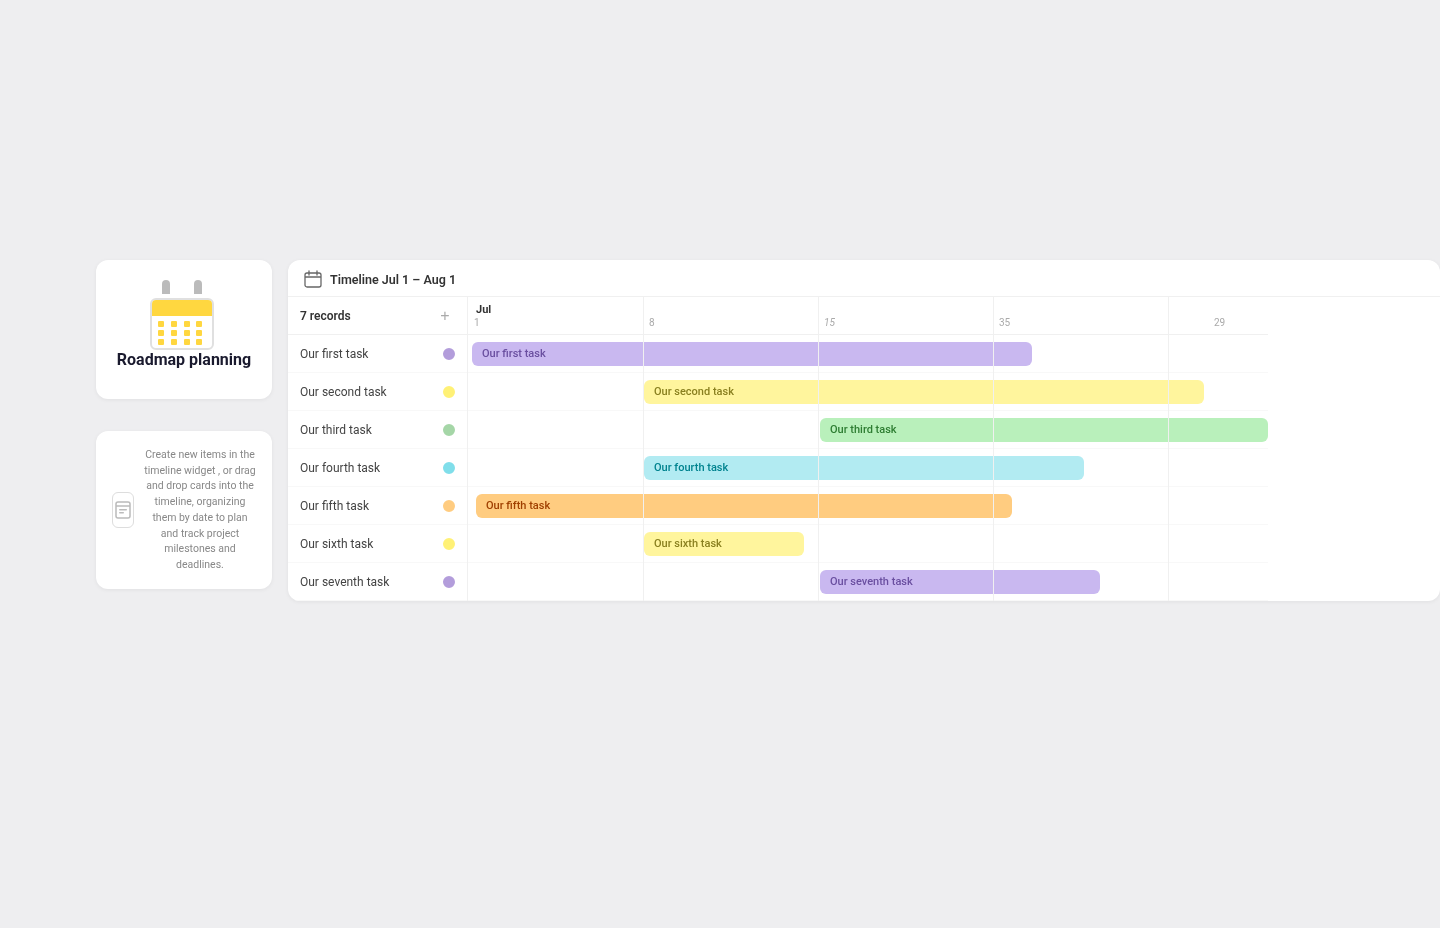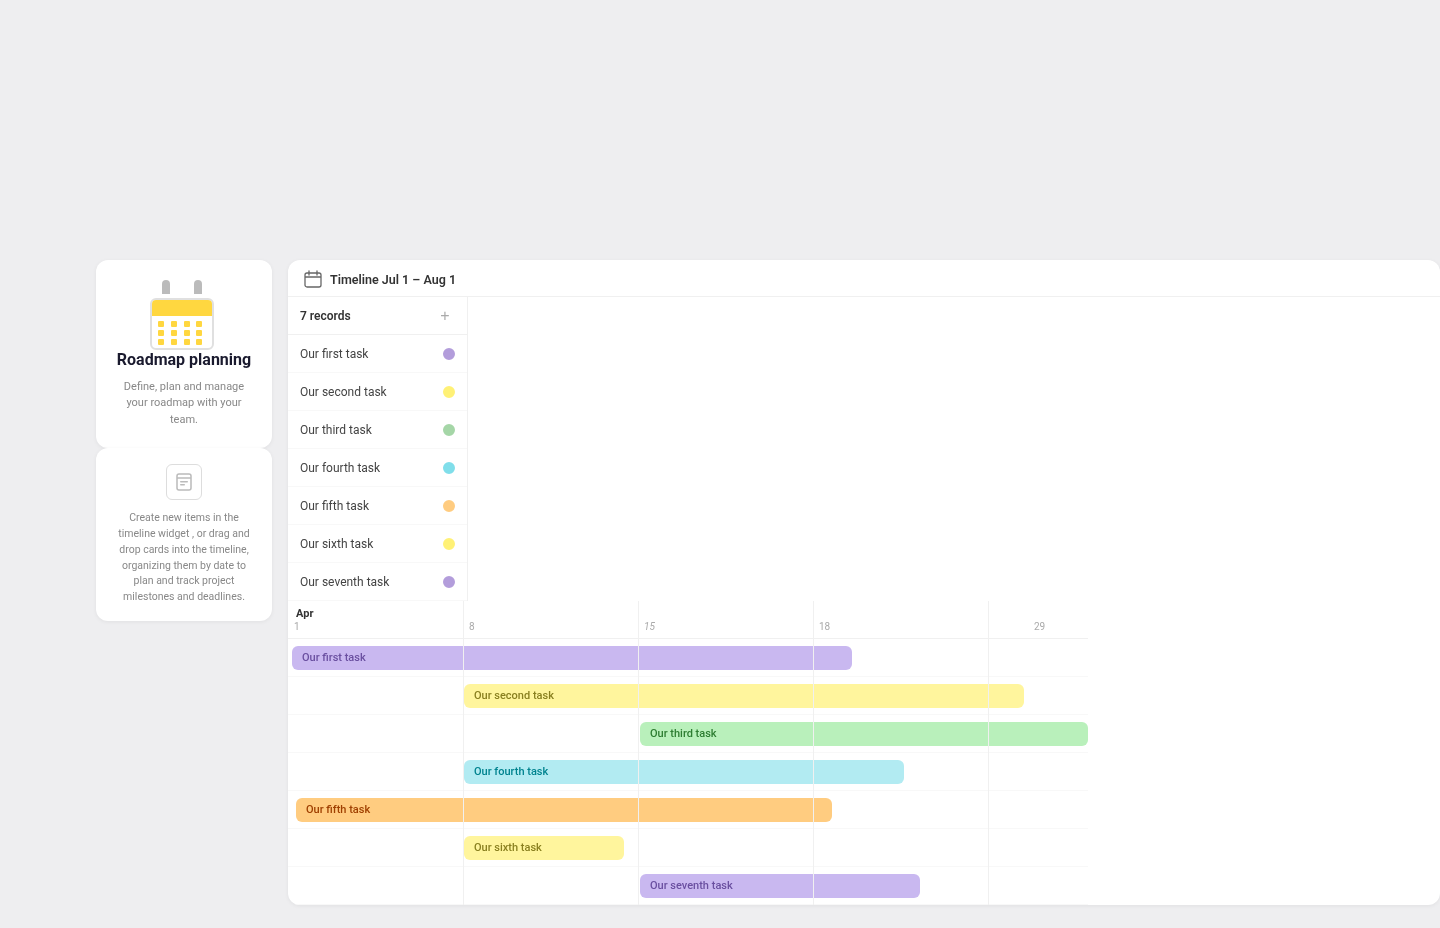--- a/index.html
+++ b/index.html
@@ -17,21 +17,21 @@
       flex-direction: row;
       align-items: flex-start;
       gap: 16px;
       padding: 200px 0 0 96px;
       width: 1440px;
     }
     
     .sidebar {
       display: flex;
       flex-direction: column;
-      gap: 0;
+      gap: 20px;
       width: 176px;
       flex-shrink: 0;
     }
     .card {
       background: #fff;
       border-radius: 12px;
       padding: 20px 16px;
       box-shadow: 0 1px 4px rgba(0,0,0,0.06);
     }
     .card-hero {
@@ -47,24 +47,25 @@
       margin-bottom: 8px;
       line-height: 1.3;
     }
     .card-desc {
       font-size: 11px;
       color: #888;
       line-height: 1.5;
     }
     .card-info {
       display: flex;
-      flex-direction: column;
+      flex-direction: row;
       align-items: center;
       gap: 10px;
       padding: 16px;
+      margin-top: 12px;
     }
     .card-info-icon {
       width: 36px;
       height: 36px;
       border: 1.5px solid #ddd;
       border-radius: 6px;
       display: flex;
       align-items: center;
       justify-content: center;
     }
@@ -79,21 +80,21 @@
     .timeline-card {
       background: #fff;
       border-radius: 12px;
       box-shadow: 0 1px 4px rgba(0,0,0,0.06);
       flex: 1;
       overflow: hidden;
       min-width: 0;
     }
     .timeline-body {
       display: flex;
-      flex-direction: column;
+      flex-direction: row;
     }
     
     .task-list-panel {
       width: 180px;
       flex-shrink: 0;
       border-right: 1px solid #f0f0f0;
     }
     .task-list-header {
       display: flex;
       align-items: center;
@@ -317,21 +318,20 @@
               <div class="cal-dot"></div>
               <div class="cal-dot"></div>
             <div class="cal-dot"></div>
               <div class="cal-dot"></div>
               <div class="cal-dot"></div>
               <div class="cal-dot"></div>
           </div>
         </div>
       </div>
       <div class="card-title">Roadmap planning</div>
-      <div class="card-desc">Define, plan and manage your roadmap with your team.</div>
     </div>
 
     <div class="card card-info">
       <div class="card-info-icon">
         <svg width="20" height="20" viewBox="0 0 20 20" fill="none">
           <rect x="3" y="2" width="14" height="16" rx="2" stroke="#bbb" stroke-width="1.5" fill="none"></rect>
           <line x1="3" y1="6" x2="17" y2="6" stroke="#bbb" stroke-width="1.5"></line>
           <rect x="6" y="9" width="8" height="1.5" rx="0.75" fill="#bbb"></rect>
           <rect x="6" y="12" width="5" height="1.5" rx="0.75" fill="#bbb"></rect>
         </svg>
@@ -390,25 +390,25 @@
               <span class="task-name">Our seventh task</span>
               <div class="task-dot" style="background: rgb(179, 157, 219); border: 2px solid rgb(179, 157, 219);"></div>
             </div>
           </div>
       </div>
 
       <div class="gantt-area">
         <div class="gantt-grid" id="gantt-grid">
 
           <div class="cal-header-row" id="cal-header-row">
-          <span class="cal-month-label">Apr</span>
+          <span class="cal-month-label">Jul</span>
               <span class="cal-day-marker" style="left: 6px;">1</span>
               <span class="cal-day-marker" style="left: 181px;">8</span>
               <span class="cal-day-marker" style="left: 356px; font-style: italic;">15</span>
-              <span class="cal-day-marker" style="left: 531px;">18</span>
+              <span class="cal-day-marker" style="left: 531px;">35</span>
               <span class="cal-day-marker" style="left: 746px;">29</span>
             </div>
 
           <div id="gantt-rows-container">
               <div class="gantt-row">
                 <div class="gantt-bar" style="left: 4px; width: 560px; background: rgb(201, 184, 240); color: rgb(106, 79, 160);">Our first task</div>
               </div>
               <div class="gantt-row">
                 <div class="gantt-bar" style="left: 176px; width: 560px; background: rgb(255, 245, 157); color: rgb(138, 128, 32);">Our second task</div>
               </div>

